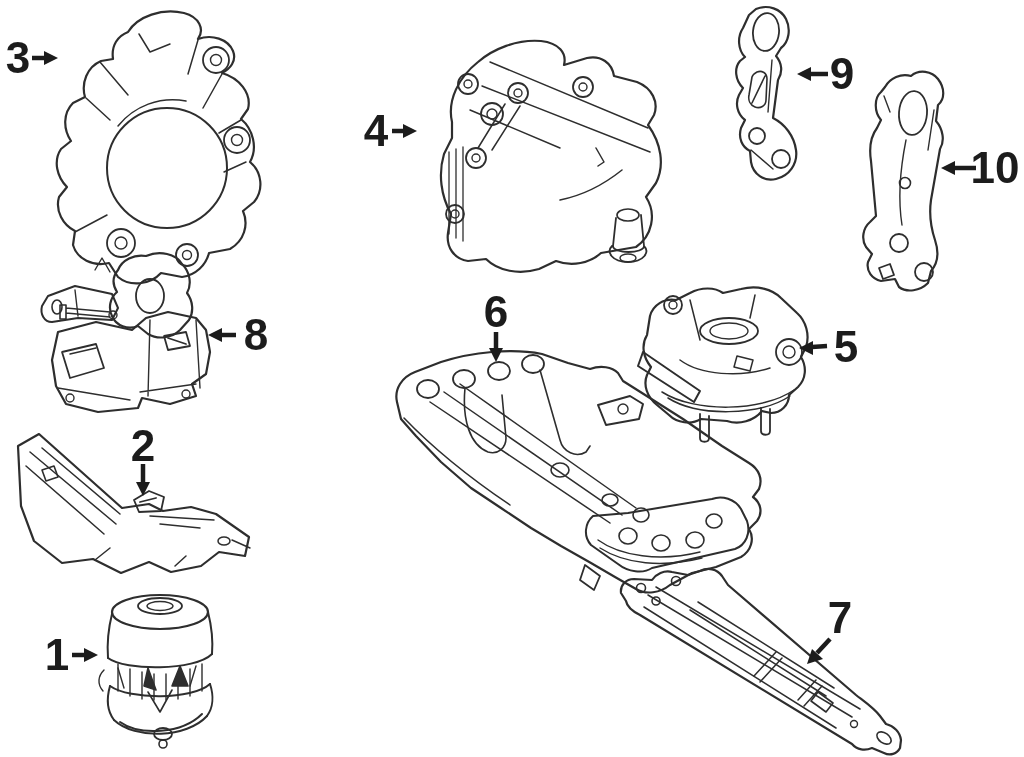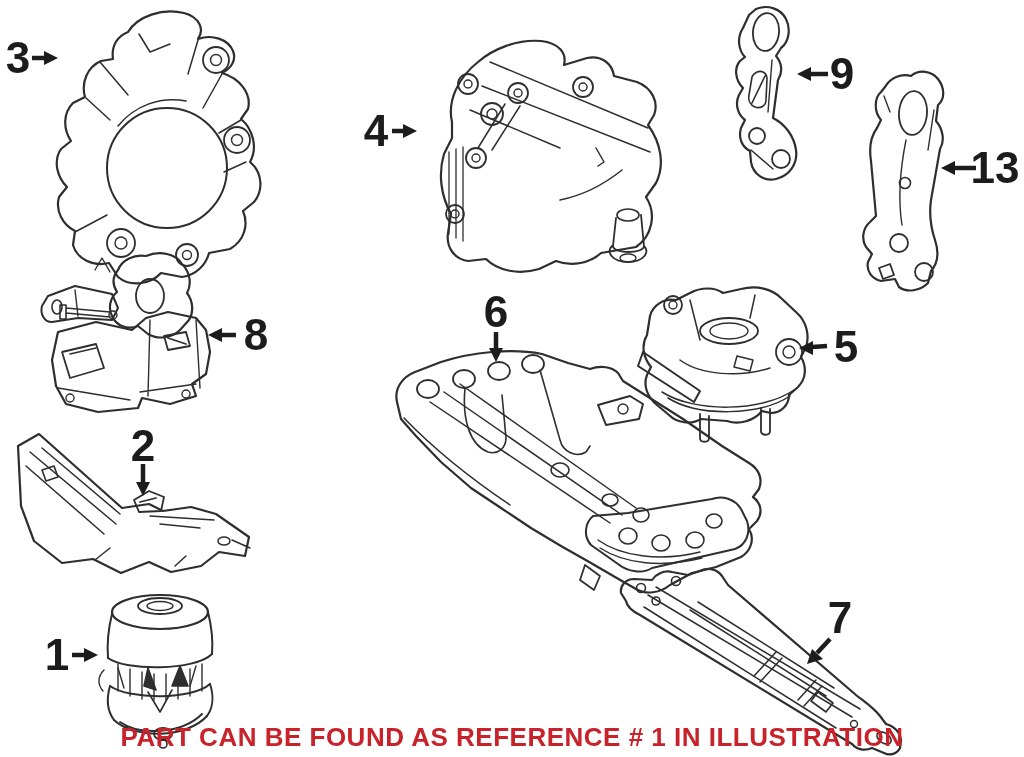--- a/index.html
+++ b/index.html
@@ -218,16 +218,15 @@
 
   <div class="callout-label" style="left:57px;top:655px;">1</div>
   <div class="callout-label" style="left:143px;top:446px;">2</div>
   <div class="callout-label" style="left:18px;top:58px;">3</div>
   <div class="callout-label" style="left:376px;top:131px;">4</div>
   <div class="callout-label" style="left:846px;top:347px;">5</div>
   <div class="callout-label" style="left:496px;top:312px;">6</div>
   <div class="callout-label" style="left:840px;top:618px;">7</div>
   <div class="callout-label" style="left:256px;top:335px;">8</div>
   <div class="callout-label" style="left:842px;top:74px;">9</div>
-  <div class="callout-label" style="left:995px;top:168px;">13</div>
-
-  <div class="caption">PART CAN BE FOUND AS REFERENCE # 1 IN ILLUSTRATION</div>
+  <div class="callout-label" style="left:995px;top:168px;">10</div>
+
 </div>
 
 </body></html>

